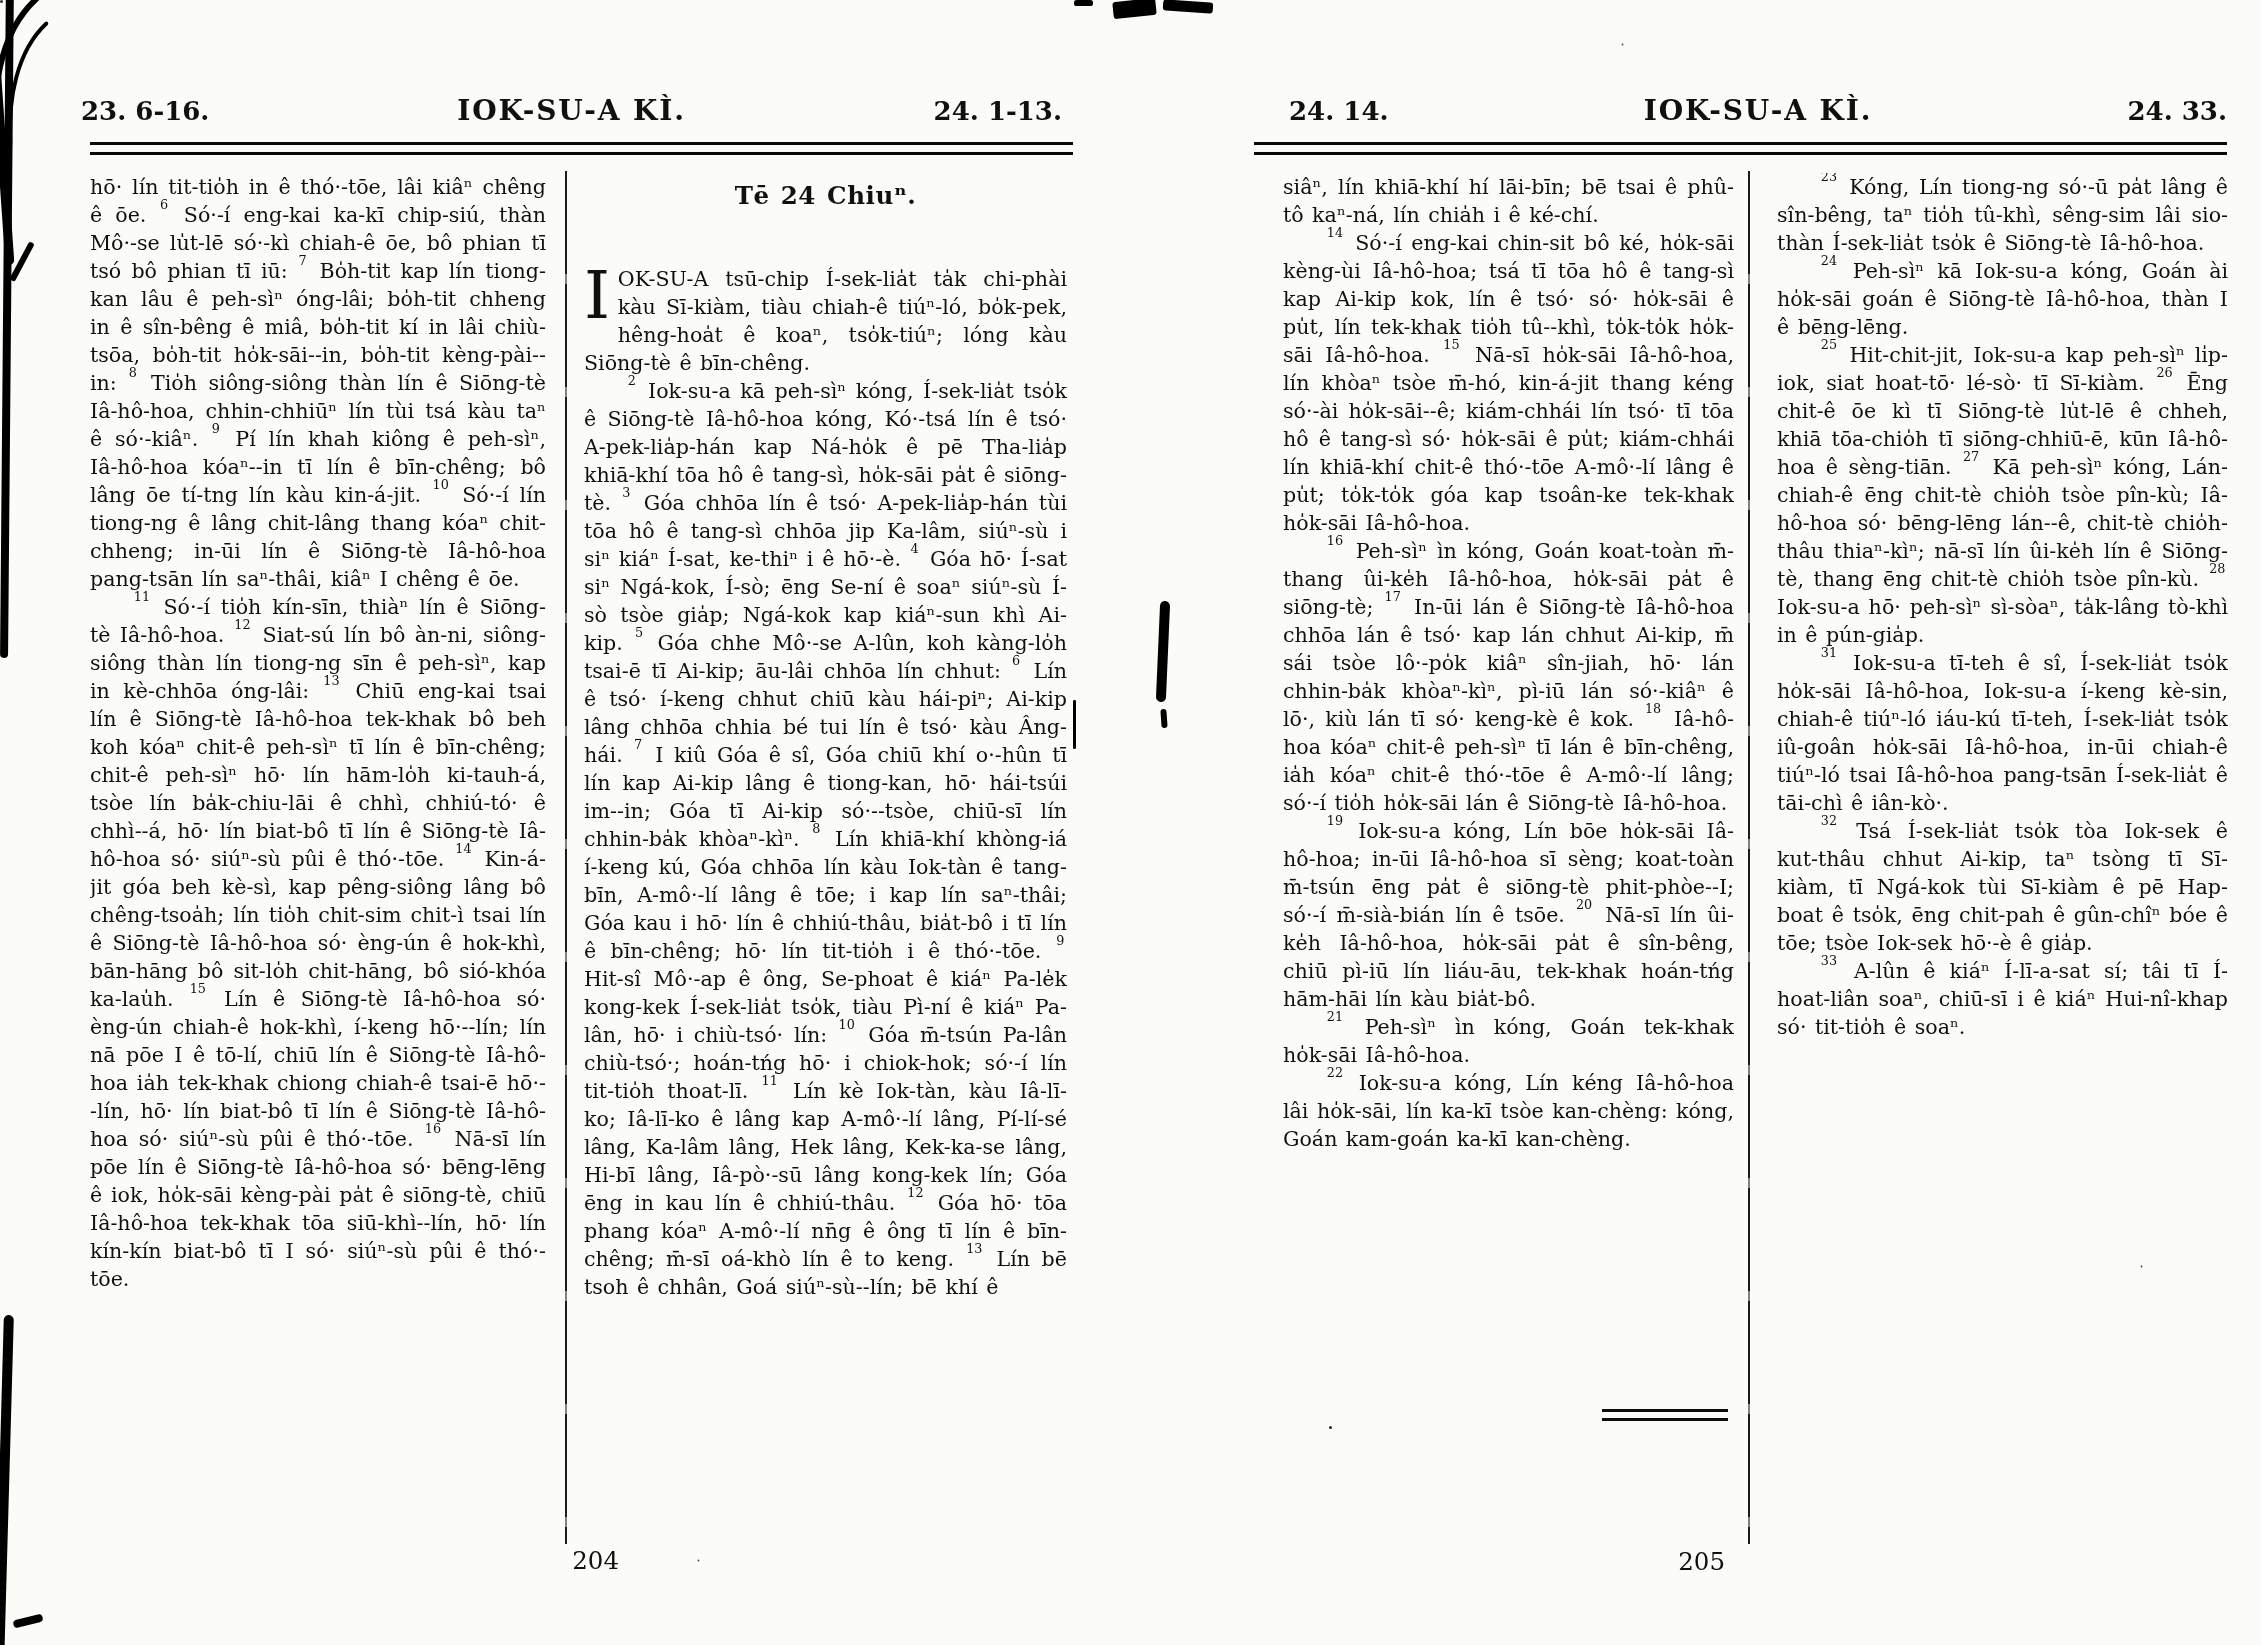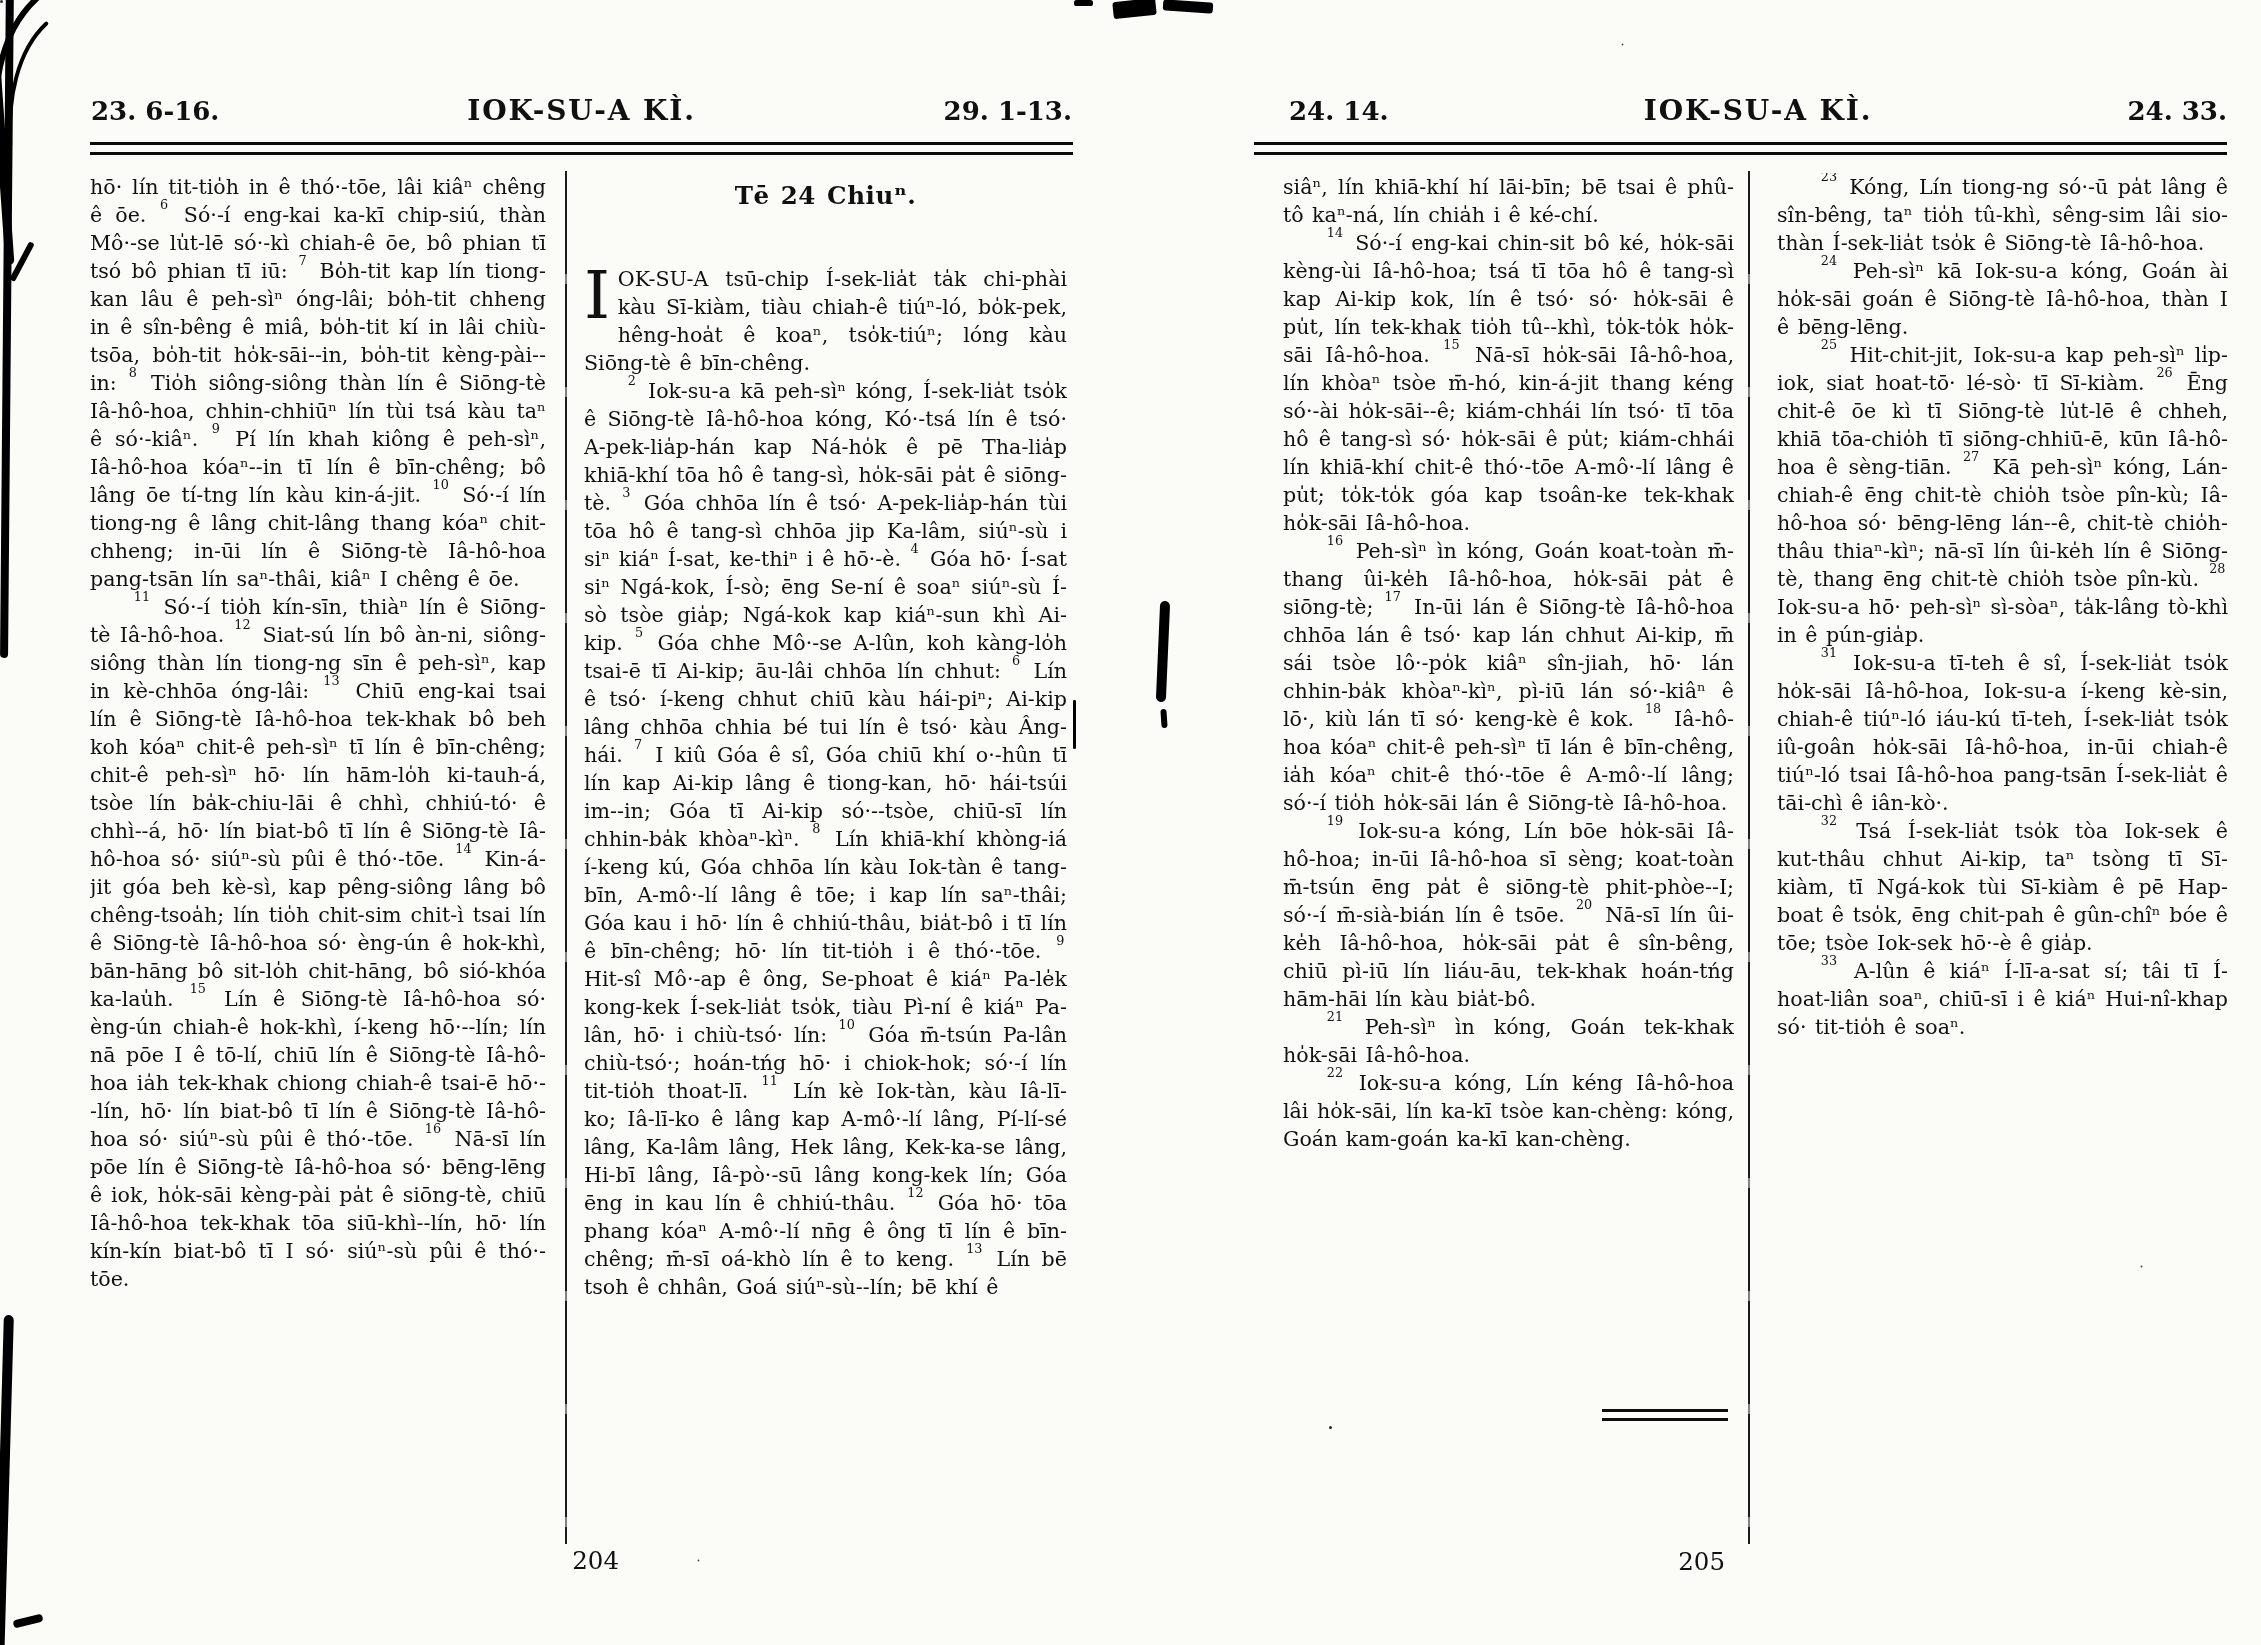--- a/index.html
+++ b/index.html
@@ -66,24 +66,24 @@
   #margin-tick{left:1073px;top:700px;width:3.2px;height:49px;border-radius:1.3px;}
   #dust{left:227px;top:41px;width:3.2px;height:3.2px;border-radius:50%;background:#333;
     box-shadow:496px -11.6px 0 0.6px #3a3a3a, 1329px 1426px 0 0 #222,
                697px 1559px 0 -0.6px #444, 1621px 43px 0 -0.6px #454545,
                2140px 1265px 0 -0.6px #3c3c3c, 380px 806px 0 -1.3px #505050;}
   #corner-svg{position:absolute;left:-9px;top:-10.3px;}
 </style>
 </head>
 <body>
 
-<div class="page-header" style="left:91px;width:981px;">
+<div class="page-header" style="left:81px;width:981px;">
   <span class="h-left">23. 6-16.</span>
   <span class="h-center">IOK-SU-A KÌ.</span>
-  <span class="h-right">29. 1-13.</span>
+  <span class="h-right">24. 1-13.</span>
 </div>
 <div class="double-rule" style="left:90px;width:983px;"></div>
 <div class="col-sep" style="left:565px;"></div>
 
 <div class="text-col" style="left:90px;width:456px;">
     <div class="block continuation">hō· lín tit-tio̍h in ê thó·-tōe, lâi kiâⁿ chêng ê ōe. <sup class="vn">6</sup> Só·-í eng-kai ka-kī chip-siú, thàn Mô·-se lu̍t-lē só·-kì chiah-ê ōe, bô phian tī tsó bô phian tī iū: <sup class="vn">7</sup> Bo̍h-tit kap lín tiong-kan lâu ê peh-sìⁿ óng-lâi; bo̍h-tit chheng in ê sîn-bêng ê miâ, bo̍h-tit kí in lâi chiù-tsōa, bo̍h-tit ho̍k-sāi--in, bo̍h-tit kèng-pài--in: <sup class="vn">8</sup> Tio̍h siông-siông thàn lín ê Siōng-tè Iâ-hô-hoa, chhin-chhiūⁿ lín tùi tsá kàu taⁿ ê só·-kiâⁿ. <sup class="vn">9</sup> Pí lín khah kiông ê peh-sìⁿ, Iâ-hô-hoa kóaⁿ--in tī lín ê bīn-chêng; bô lâng ōe tí-tng lín kàu kin-á-jit. <sup class="vn">10</sup> Só·-í lín tiong-ng ê lâng chit-lâng thang kóaⁿ chit-chheng; in-ūi lín ê Siōng-tè Iâ-hô-hoa pang-tsān lín saⁿ-thâi, kiâⁿ I chêng ê ōe.</div>
     <div class="block paragraph"><sup class="vn">11</sup> Só·-í tio̍h kín-sīn, thiàⁿ lín ê Siōng-tè Iâ-hô-hoa. <sup class="vn">12</sup> Siat-sú lín bô àn-ni, siông-siông thàn lín tiong-ng sīn ê peh-sìⁿ, kap in kè-chhōa óng-lâi: <sup class="vn">13</sup> Chiū eng-kai tsai lín ê Siōng-tè Iâ-hô-hoa tek-khak bô beh koh kóaⁿ chit-ê peh-sìⁿ tī lín ê bīn-chêng; chit-ê peh-sìⁿ hō· lín hām-lo̍h ki-tauh-á, tsòe lín ba̍k-chiu-lāi ê chhì, chhiú-tó· ê chhì--á, hō· lín biat-bô tī lín ê Siōng-tè Iâ-hô-hoa só· siúⁿ-sù pûi ê thó·-tōe. <sup class="vn">14</sup> Kin-á-jit góa beh kè-sì, kap pêng-siông lâng bô chêng-tsoa̍h; lín tio̍h chit-sim chit-ì tsai lín ê Siōng-tè Iâ-hô-hoa só· èng-ún ê hok-khì, bān-hāng bô sit-lo̍h chit-hāng, bô sió-khóa ka-lau̍h. <sup class="vn">15</sup> Lín ê Siōng-tè Iâ-hô-hoa só· èng-ún chiah-ê hok-khì, í-keng hō·--lín; lín nā pōe I ê tō-lí, chiū lín ê Siōng-tè Iâ-hô-hoa ia̍h tek-khak chiong chiah-ê tsai-ē hō·--lín, hō· lín biat-bô tī lín ê Siōng-tè Iâ-hô-hoa só· siúⁿ-sù pûi ê thó·-tōe. <sup class="vn">16</sup> Nā-sī lín pōe lín ê Siōng-tè Iâ-hô-hoa só· bēng-lēng ê iok, ho̍k-sāi kèng-pài pa̍t ê siōng-tè, chiū Iâ-hô-hoa tek-khak tōa siū-khì--lín, hō· lín kín-kín biat-bô tī I só· siúⁿ-sù pûi ê thó·-tōe.</div>
   </div>
 
 <div class="text-col" style="left:584px;width:483px;">

